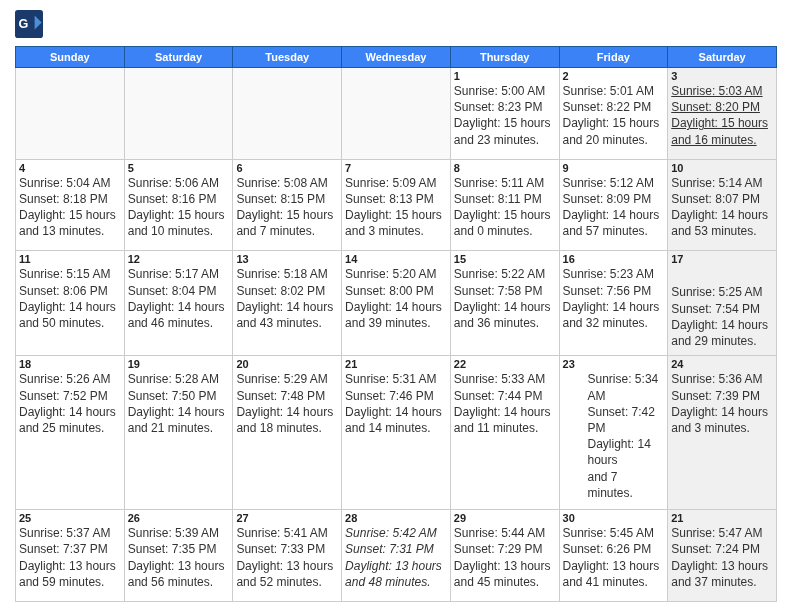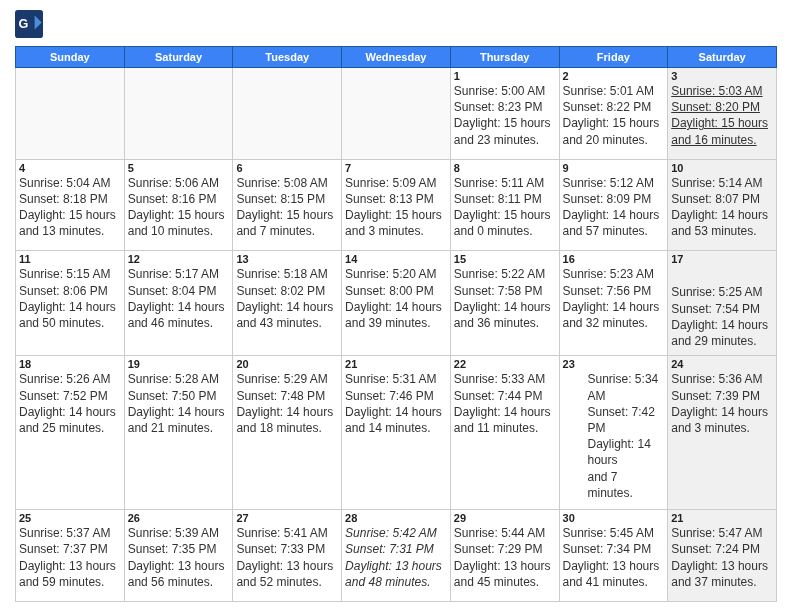--- a/index.html
+++ b/index.html
@@ -341,21 +341,21 @@
           <td class="cal-cell">
             <div class="day-number">29</div>
             <div class="cell-text" style="white-space: pre-line;">Sunrise: 5:44 AM
 Sunset: 7:29 PM
 Daylight: 13 hours
 and 45 minutes.</div>
           </td>
           <td class="cal-cell">
             <div class="day-number">30</div>
             <div class="cell-text" style="white-space: pre-line;">Sunrise: 5:45 AM
-Sunset: 7:34 PM
+Sunset: 6:26 PM
 Daylight: 13 hours
 and 41 minutes.</div>
           </td>
           <td class="cal-cell shaded">
             <div class="day-number">21</div>
             <div class="cell-text" style="white-space: pre-line;">Sunrise: 5:47 AM
 Sunset: 7:24 PM
 Daylight: 13 hours
 and 37 minutes.</div>
           </td>

